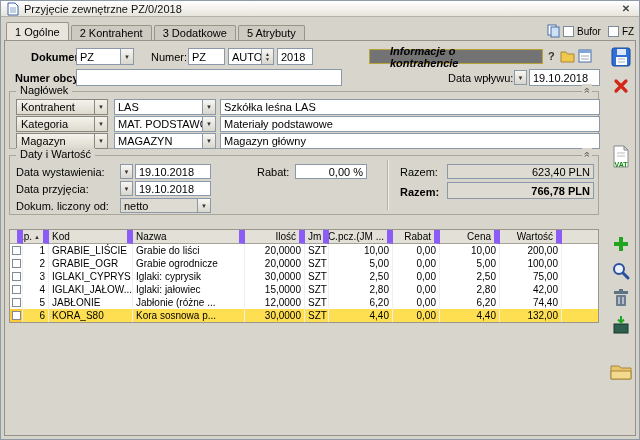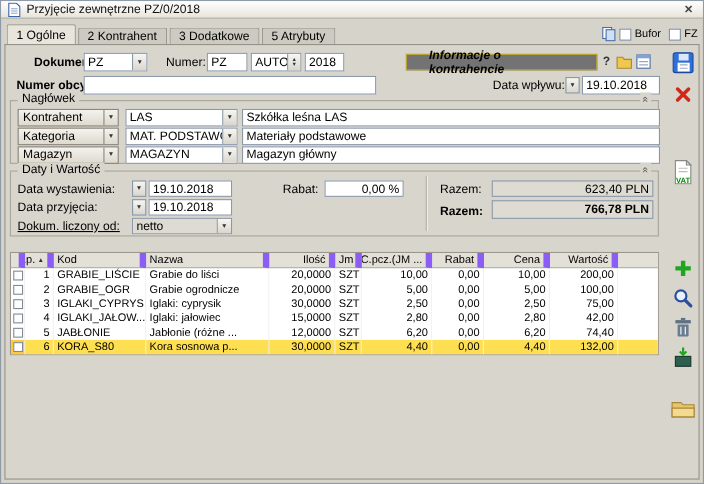--- a/index.html
+++ b/index.html
@@ -225,21 +225,21 @@
     <div class="fld" style="left:125px;top:8px;width:76px;height:15px;">
       <span>19.10.2018</span>
     </div>
 
     <span class="lbl" style="left:6px;top:27px;">Data przyjęcia:</span>
     <span class="arrbtn" style="left:110px;top:25px;height:15px;">▼</span>
     <div class="fld" style="left:125px;top:25px;width:76px;height:15px;">
       <span>19.10.2018</span>
     </div>
 
-    <span class="lbl" style="left:6px;top:44px;text-decoration:underline;">Dokum. liczony od:</span>
+    <span class="lbl" style="left:6px;top:44px;">Dokum. liczony od:</span>
     <div class="combo gray" style="left:110px;top:42px;width:91px;height:15px;">
       <span class="txt">netto</span>
       <span class="arr">▼</span>
     </div>
 
     <span class="lbl" style="left:247px;top:10px;">Rabat:</span>
     <div class="fld right" style="left:285px;top:8px;width:72px;height:15px;">
       <span>0,00 %</span>
     </div>
 

